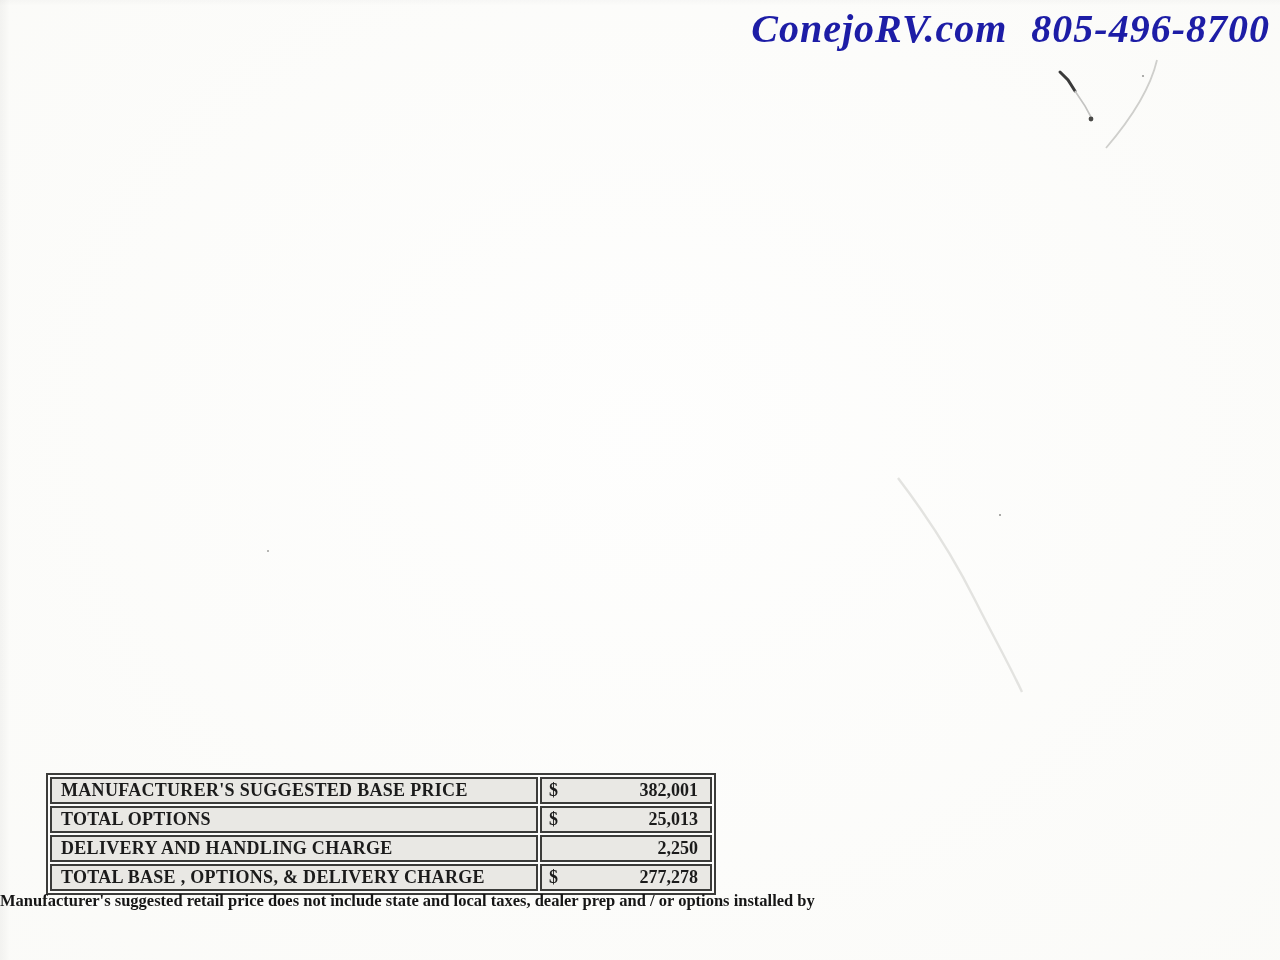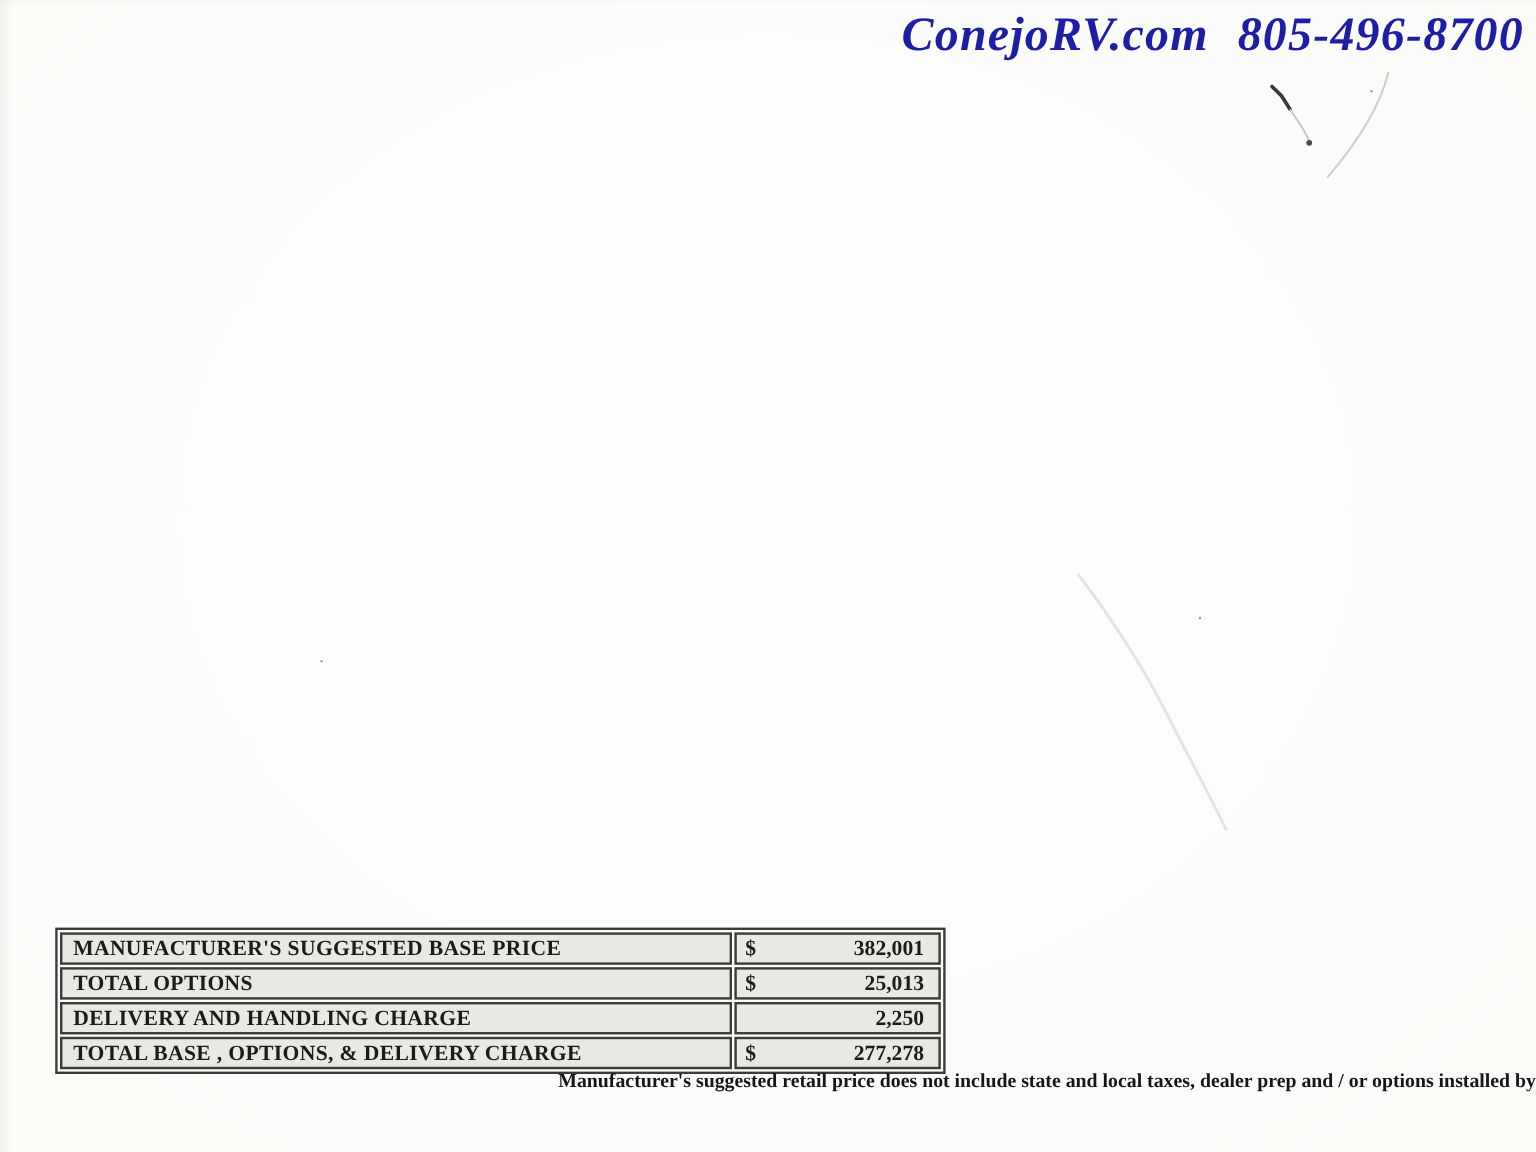--- a/index.html
+++ b/index.html
@@ -48,37 +48,37 @@
   table.price-table td {
     border: 2px solid #3c3c3a;
     background: #e9e8e4;
     height: 26px;
     font-weight: bold;
     font-size: 18px;
     color: #1b1b1b;
     vertical-align: middle;
   }
   td.label-cell {
-    width: 560px;
+    width: 488px;
     padding: 1px 6px 1px 9px;
     letter-spacing: 0.3px;
     white-space: pre-wrap;
   }
   td.value-cell { width: 172px; padding: 1px 12px 1px 7px; }
   .val-wrap { display: flex; justify-content: space-between; align-items: center; }
   .val-wrap .cur { min-width: 14px; }
   .val-wrap .amt { text-align: right; }
 
   
   .disclaimer {
     position: absolute;
     top: 890px;
     left: 0;
     width: 1280px;
-    text-align: right;
+    text-align: left;
     font-weight: bold;
     font-size: 16.5px;
     line-height: 21px;
     color: #161616;
     font-family: Liberation Serif, serif;
   }
   .disclaimer div { white-space: pre-wrap; }
 </style>
 </head>
 <body>

